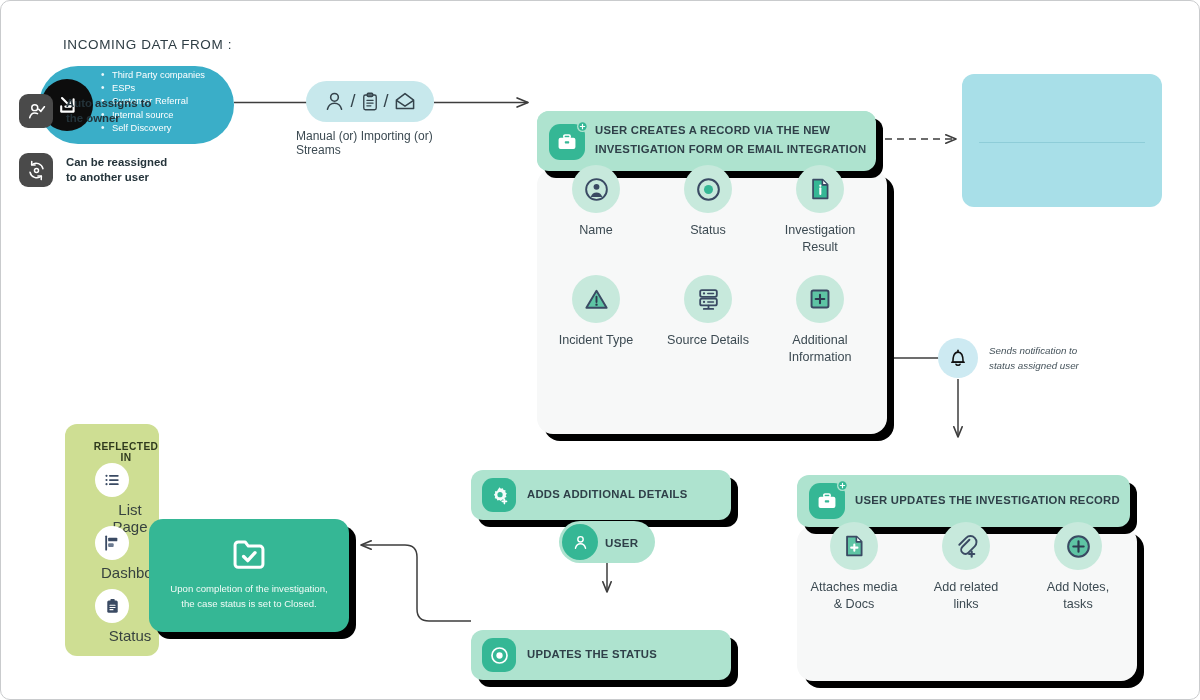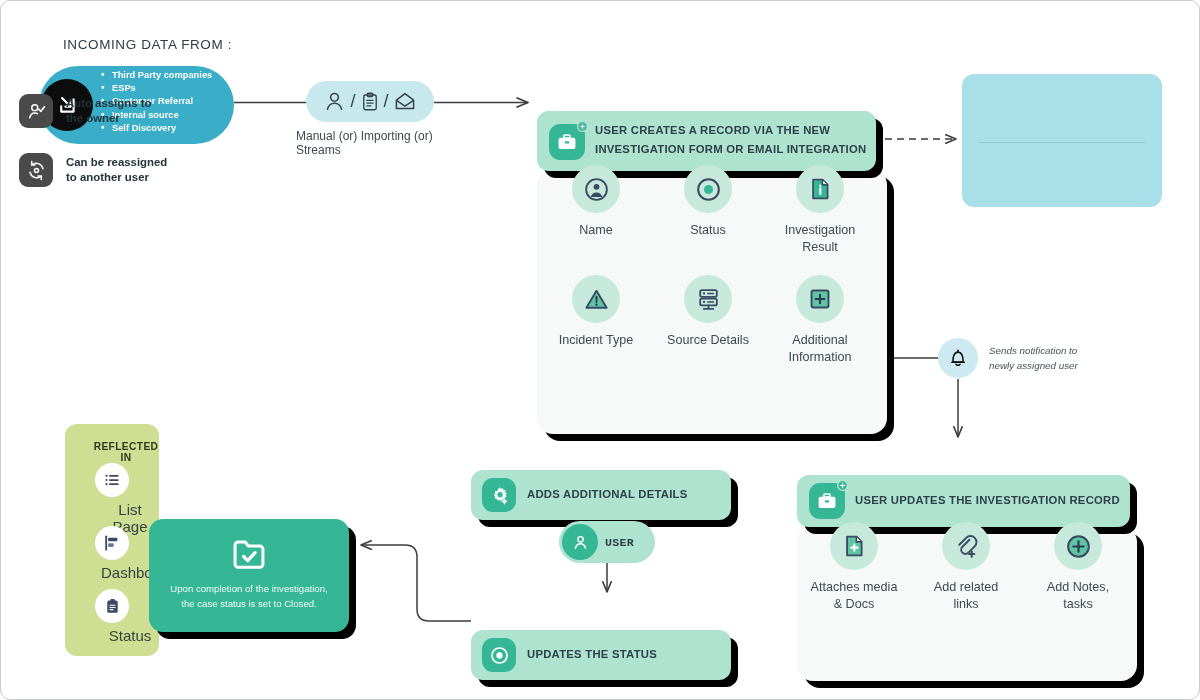--- a/index.html
+++ b/index.html
@@ -30,21 +30,21 @@
     background:#3aaec8; border-radius:39px;
   }
   #incoming-badge {
     left:40px; top:78px; width:52px; height:52px;
     background:#0d0d0d; border-radius:50%;
     display:flex; align-items:center; justify-content:center;
   }
   #incoming-list {
     left:100px; top:68px; width:140px;
     color:#ffffff; font-size:9.3px; line-height:13.2px;
-    font-weight:bold;
+    font-weight:normal;
   }
   #incoming-list li { list-style:none; position:relative; padding-left:11px; }
   #incoming-list li:before {
     content:"•"; position:absolute; left:0px; top:-1px; font-size:10px; color:#eaf7fb;
   }
 
   
   #manual-pill {
     left:305px; top:80px; width:128px; height:41px;
     background:#c7e8ec; border-radius:21px;
@@ -140,21 +140,21 @@
   #adds-card { left:470px; top:435px; width:260px; height:50px; border-radius:12px; }
   #adds-card .shadow{ background:#000; border-radius:12px; }
   #adds-card .face { background:#aee3cf; border-radius:12px; }
 
   #status-card { left:470px; top:595px; width:260px; height:50px; border-radius:12px;padding-left:20px; }
   #status-card .shadow{ background:#000; border-radius:12px; }
   #status-card .face { background:#aee3cf; border-radius:12px; }
 
   #user-pill {
     left:558px; top:520px; width:96px; height:42px; border-radius:21px;
-    background:#aee3cf; display:flex; align-items:center; gap:7px; padding-left:3px;font-family:Liberation Mono, monospace;
+    background:#aee3cf; display:flex; align-items:center; gap:7px; padding-left:3px;
   }
   #user-pill .av {
     width:36px; height:36px; border-radius:50%; background:#35b795;
     display:flex; align-items:center; justify-content:center; flex:0 0 36px;
   }
   #user-pill .nm { font-size:11.6px; font-weight:bold; color:#2f4049; letter-spacing:.3px; }
 
   
   #reflected-panel {
     left:64px; top:423px; width:94px; height:232px;
@@ -401,21 +401,21 @@
   <div class="abs" id="bell-circle">
     <svg width="22" height="22" viewBox="0 0 24 24">
       <path d="M12 3.6 V5.2" stroke="#111" stroke-width="1.7" stroke-linecap="round"></path>
       <path d="M6.4 16.4 C6.4 12 7.2 5.6 12 5.6 C16.8 5.6 17.6 12 17.6 16.4 Z" fill="none" stroke="#111" stroke-width="1.7" stroke-linejoin="round"></path>
       <path d="M5.2 16.6 H18.8" stroke="#111" stroke-width="1.7" stroke-linecap="round"></path>
       <path d="M9.8 18.8 C10.2 20.2 13.8 20.2 14.2 18.8" fill="none" stroke="#111" stroke-width="1.7" stroke-linecap="round"></path>
     </svg>
   </div>
   <div class="abs" id="bell-caption">
     <div>Sends notification to</div>
-    <div>newly assigned user</div>
+    <div>status assigned user</div>
   </div>
 
   <div class="shadow-card" id="update-body">
     <div class="shadow"></div>
     <div class="face"></div>
   </div>
 
   <div class="shadow-card" id="update-header">
     <div class="shadow"></div>
     <div class="face"></div>

